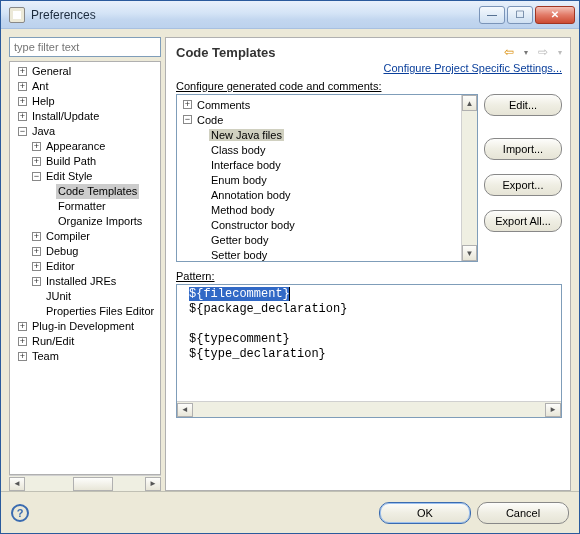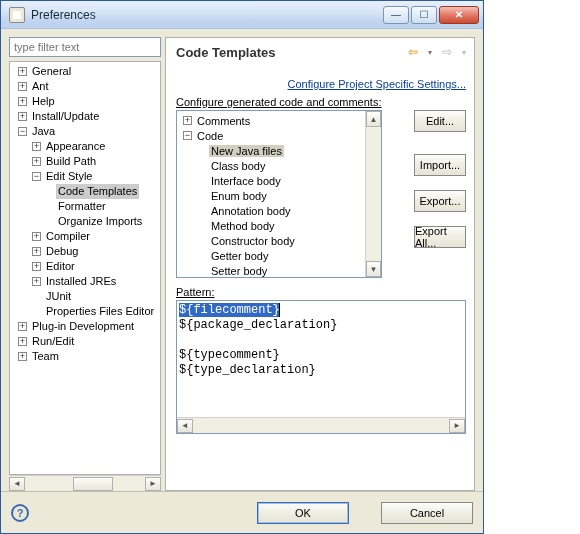--- a/index.html
+++ b/index.html
@@ -1,17 +1,17 @@
 <!DOCTYPE html>
 <html><head>
 <meta charset="utf-8">
 <style>
   * { box-sizing: border-box; margin: 0; padding: 0; }
   body { font-family: Tahoma, sans-serif; font-size: 11px; background: #fff; overflow: hidden; }
-  .window { width: 484px; height: 534px; border: 1px solid #2a5a9c; background: #ece9d8; display: flex; flex-direction: column; }
+  .window { width: 580px; height: 534px; border: 1px solid #2a5a9c; background: #ece9d8; display: flex; flex-direction: column; }
   .titlebar { height: 28px; background: linear-gradient(180deg,#e8f0fb 0,#d4e4f6 45%,#c2d6ef 70%,#bcd2ed 100%); display: flex; align-items: center; padding: 0 4px 0 8px; border-bottom: 1px solid #a8c0e0; }
   .titlebar .appicon { width: 16px; height: 16px; margin-right: 6px; background:#ece9d8; border:1px solid #888; border-radius:2px; position:relative;}
   .titlebar .appicon:before { content:''; position:absolute; inset:3px; background:#fff;}
   .titlebar .title { font-size: 12px; color: #1c2b3d; font-weight: normal; flex: 1; }
   .winbtns { display:flex; gap:2px;}
   .winbtn { width:26px; height:18px; border:1px solid #7a94b8; border-radius:3px; background:linear-gradient(#f5f9fd,#cfe0f2); display:flex; align-items:center; justify-content:center; font-size:10px; color:#2b4a72;}
   .winbtn.close { width:40px; background:linear-gradient(#f3c1b7,#e27a67,#cc4a32); border-color:#a03522; color:#fff; font-weight:bold;}
   .client { flex:1; display:flex; flex-direction:column; background:#ece9d8;}
   .mainrow { flex:1; display:flex; padding:8px 8px 0 8px; gap:4px; min-height:0;}
   .leftpane { width:152px; display:flex; flex-direction:column;}
@@ -24,34 +24,34 @@
   .tw { width:9px; height:9px; border:1px solid #888; margin-right:3px; font-size:9px; line-height:7px; text-align:center; color:#333; background:#fff;}
   .sp { display:inline-block;}
   .hscroll { height:16px; background:#efefe2; border-top:1px solid #d0d0d0; display:flex; align-items:center;}
   .hscroll .arr { width:16px; height:14px; border:1px solid #b0b0b0; background:linear-gradient(#fdfdfb,#e8e6d8); display:flex;align-items:center;justify-content:center; font-size:8px;color:#555;}
   .hscroll .thumb { width:40px; height:14px; margin-left:48px; border:1px solid #b0b0b0; background:linear-gradient(#fdfdfb,#e8e6d8);}
   .rightpane { flex:1; border:1px solid #b0b0b0; background:#fff; display:flex; flex-direction:column; padding:6px 8px 8px 10px; min-width:0;}
   .headrow { display:flex; align-items:center; justify-content:space-between;}
   .pagetitle { font-size:13px; font-weight:bold; color:#333;}
   .navicons { display:flex; gap:6px; align-items:center;}
   .navarr { width:18px; height:16px; display:flex; align-items:center; justify-content:center; font-size:12px;}
-  .link { color:#0a3f9b; text-decoration:underline; text-align:right; font-size:11px; margin-top:18px;}
+  .link { color:#0a3f9b; text-decoration:underline; text-align:right; font-size:11px; margin-top:2px;}
   .sect { margin-top:6px; font-size:11px; color:#000;text-decoration:underline;}
   .configrow { display:flex; gap:6px; margin-top:2px;}
   .templtree { flex:1; border:1px solid #7f9db9; background:#fff; height:168px; overflow:hidden; position:relative;}
   .templtree .inner { padding:2px 0;}
   .templtree .row { display:flex; align-items:center; height:15px; padding-left:4px;}
   .templtree .sel2 .txt { background:#d0d0c0;}
   .templtree .txt { padding:0 2px;}
   .templtree .vscroll { position:absolute; right:0; top:0; bottom:0; width:16px; background:#efefe2; border-left:1px solid #d0d0d0; display:flex; flex-direction:column; justify-content:space-between;}
   .varr { height:16px; border:1px solid #b0b0b0; background:linear-gradient(#fdfdfb,#e8e6d8); display:flex;align-items:center;justify-content:center; font-size:8px;color:#555;}
   .btncol { width:78px; display:flex; flex-direction:column; gap:8px;}
   .btncol .grp2 { margin-top:14px; display:flex; flex-direction:column; gap:14px;}
-  .btn { height:22px; border:1px solid #888; background:linear-gradient(#fdfdfb,#efeee3 50%,#e6e4d6); border-radius:0; font-size:11px; display:flex; align-items:center; justify-content:center; color:#000;margin-left:26px;}
-  .patternbox { border:1px solid #7f9db9; background:#fff; margin-top:2px; height:134px; position:relative; font-family:'Courier New',monospace; font-size:12px; color:#000; padding:2px 4px 16px 2px; line-height:15px;}
+  .btn { height:22px; border:1px solid #888; background:linear-gradient(#fdfdfb,#efeee3 50%,#e6e4d6); border-radius:10px; font-size:11px; display:flex; align-items:center; justify-content:center; color:#000;}
+  .patternbox { border:1px solid #7f9db9; background:#fff; margin-top:2px; height:134px; position:relative; font-family:'Courier New',monospace; font-size:12px; color:#000; padding:2px 4px 16px 12px; line-height:15px;}
   .patternbox .hi { background:#3169c6; color:#fff;}
   .patternbox .cursor { border-left:1px solid #000; margin-left:-1px;}
   .patternbox .hbar { position:absolute; left:0; right:0; bottom:0; height:16px; background:#efefe2; border-top:1px solid #d0d0d0; display:flex; align-items:center; justify-content:space-between;}
   .patternbox .hbar .ab { width:16px;height:14px;border:1px solid #b0b0b0;background:linear-gradient(#fdfdfb,#e8e6d8);display:flex;align-items:center;justify-content:center;font-size:8px;color:#555;}
   .bottomright { display:flex; justify-content:flex-end; gap:6px; margin-top:8px;}
   .bottombar { height:42px; border-top:1px solid #c0c0b4; display:flex; align-items:center; padding:0 10px; gap:6px;}
   .helpicon { width:18px; height:18px; border:2px solid #3a6bb0; border-radius:50%; color:#3a6bb0; font-size:11px; display:flex; align-items:center; justify-content:center; font-weight:bold;}
   .spacer { flex:1;}
   .btn.wide { width:92px;}
   .btn.def { border:1px solid #3a6bb0; box-shadow: inset 0 0 0 1px #9cc0ee; text-align: right;}

